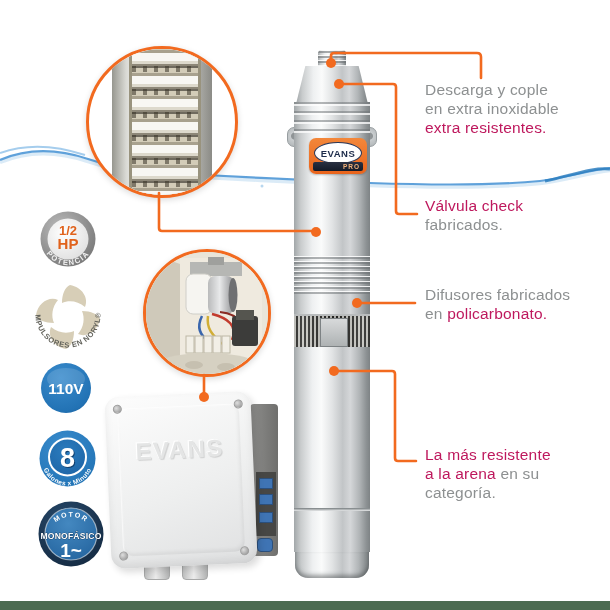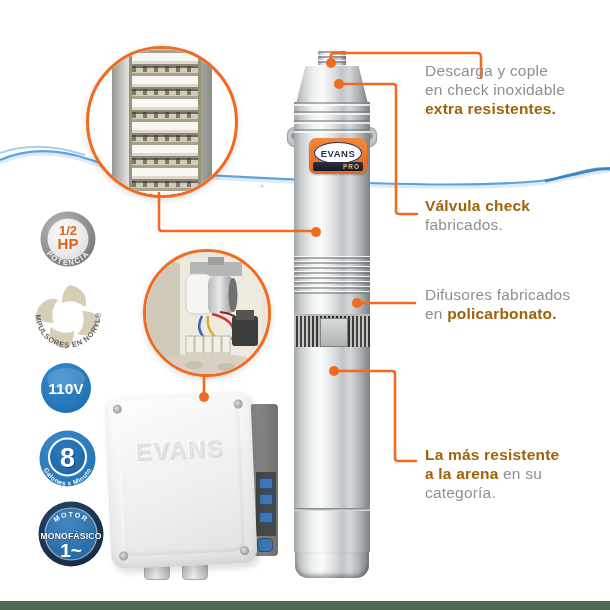--- a/index.html
+++ b/index.html
@@ -92,22 +92,22 @@
 
   
   .badge{z-index:6;}
 
   
   .connectors{left:0;top:0;width:610px;height:610px;z-index:7;pointer-events:none;}
 
   
   .callout{position:absolute;left:425px;width:170px;font-size:15.5px;line-height:19px;
       color:#8d9091;letter-spacing:.2px;z-index:8;}
-  .co-bold{color:#a16207;font-weight:700;}
-  .co1{top:61px;} .co2{top:196px;} .co3{top:285px;} .co4{top:445px;}
+  .co-bold{color:#be185d;font-weight:400;}
+  .co1{top:80px;} .co2{top:196px;} .co3{top:285px;} .co4{top:445px;}
 </style>
 </head>
 <body>
 
 <div class="stage">
 
   <svg class="abs water" viewBox="0 0 610 610">
     <path d="M0,162.5 C28,150.5 58,151.5 88,161.5 C120,172.5 160,175.5 205,177.5 C260,180.5 320,183.5 370,185.5 C430,187.5 490,188.5 540,183.5 C565,180.5 590,172.5 610,170.5" fill="none" stroke="#c3ddf2" stroke-width="3.5" opacity=".6"></path>
     <path d="M0,160 C28,148 58,149 88,159 C120,170 160,173 205,175 C260,178 320,181 370,183 C430,185 490,186 540,181 C565,178 590,170 610,168" fill="none" stroke="#4e97d6" stroke-width="2.2" opacity=".9"></path>
     <path d="M0,153 C25,144 55,145 85,155" fill="none" stroke="#8fc0e8" stroke-width="2" opacity=".8"></path>
@@ -318,21 +318,21 @@
       <circle cx="339" cy="84" r="5"></circle>
       <circle cx="316" cy="232" r="5"></circle>
       <circle cx="357" cy="303" r="5"></circle>
       <circle cx="334" cy="371" r="5"></circle>
       <circle cx="204" cy="397" r="5"></circle>
     </g>
   </svg>
 
   <div class="callout co1">
     <span>Descarga y cople</span><br>
-    <span>en check inoxidable</span><br>
+    <span>en extra inoxidable</span><br>
     <span class="co-bold">extra resistentes.</span>
   </div>
 
   <div class="callout co2">
     <span class="co-bold">Válvula check</span><br>
     <span>fabricados.</span>
   </div>
 
   <div class="callout co3">
     <span>Difusores fabricados</span><br>

